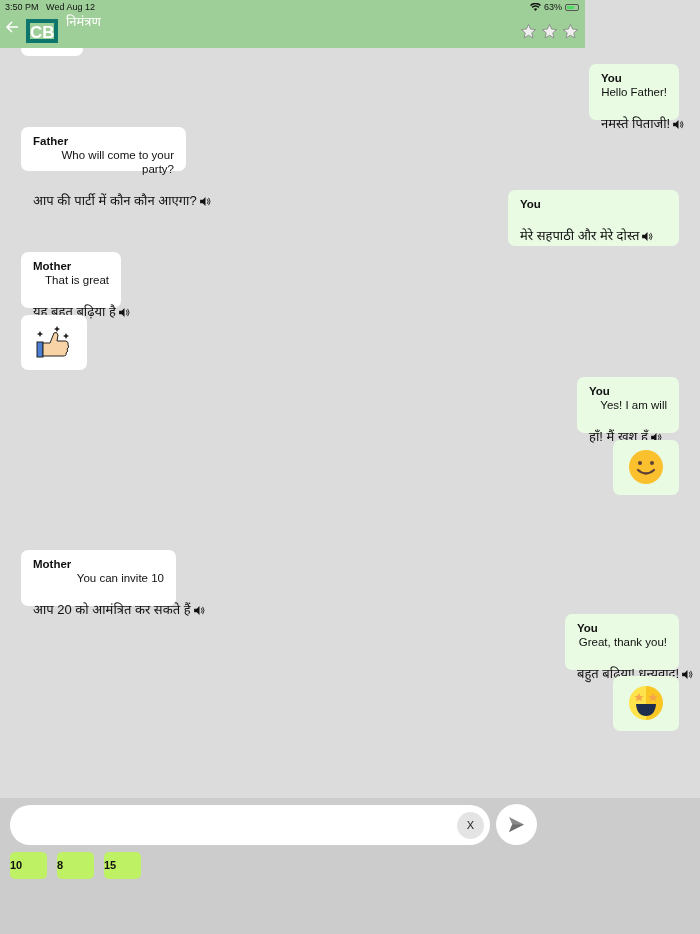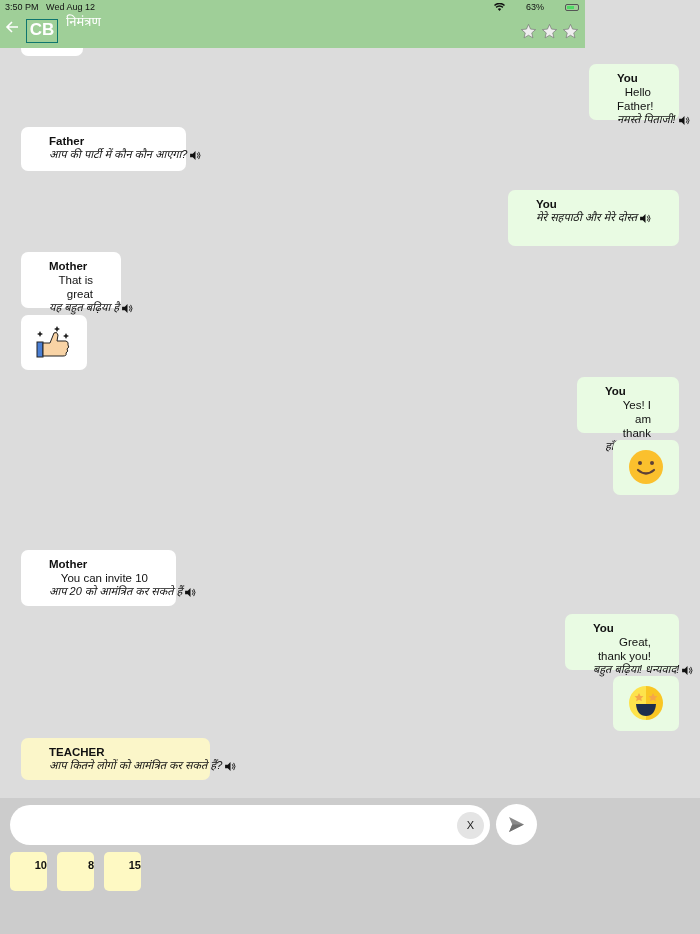--- a/index.html
+++ b/index.html
@@ -1,47 +1,47 @@
 <!DOCTYPE html>
 <html><head>
   <meta charset="utf-8">
   <style>
     * { box-sizing: border-box; margin: 0; padding: 0; }
     html, body { width: 700px; height: 934px; overflow: hidden; }
     body { font-family: "Liberation Sans", "DejaVu Sans", sans-serif; background: #dcdcdc; position: relative; color: #111; }
 
     .header { position: absolute; left: 0; top: 0; width: 585px; height: 48px; background: #9fcf98; }
     .status-time { position: absolute; left: 5px; top: 2px; font-size: 9px; color: #111; }
-    .status-right { position: absolute; right: 6px; top: 2px; font-size: 9px; color: #111; display: flex; align-items: center; gap: 21px; }
+    .status-right { position: absolute; right: 6px; top: 2px; font-size: 9px; color: #111; display: flex; align-items: center; gap: 3px; }
     .battery { width: 14px; height: 7px; border: 1px solid #555; border-radius: 2px; position: relative; }
     .battery-fill { position: absolute; left: 1px; top: 1px; width: 7px; height: 3px; background: #4cd964; }
     .back-arrow { position: absolute; left: 5px; top: 18px; font-size: 18px; color: #fff; line-height: 20px; }
-    .logo { position: absolute; left: 26px; top: 19px; width: 32px; height: 24px; border: 1px solid #0f766e; color: #fff; font-weight: bold; font-size: 17px; line-height: 20px; text-align: center; }
+    .logo { position: absolute; left: 26px; top: 19px; width: 32px; height: 24px; border: 4px solid #0f766e; color: #fff; font-weight: bold; font-size: 17px; line-height: 20px; text-align: center; }
     .title { position: absolute; left: 66px; top: 12px; color: #fff; font-size: 13px; }
     .stars { position: absolute; right: 6px; top: 23px; display: flex; gap: 4px; }
     .star { width: 17px; height: 17px; }
 
     .chat { position: absolute; left: 0; top: 48px; width: 700px; height: 750px; overflow: hidden; }
-    .bubble { position: absolute; border-radius: 7px; padding: 7px 28px; }
+    .bubble { position: absolute; border-radius: 7px; padding: 7px 12px; }
     .left { background: #ffffff; }
     .right { background: #e9fbe3; }
     .teacher { background: #fbf6c9; }
     .sender { font-weight: bold; font-size: 11.5px; line-height: 14px; }
     .msg { font-size: 11.5px; line-height: 14px; text-align: right; }
-    .hindi { font-size: 11px; line-height: 13px; margin-top: 0; white-space: nowrap; font-style: italic; }
+    .hindi { font-size: 13px; line-height: 13px; margin-top: 18px; white-space: nowrap; }
     .speaker { display: inline-block; width: 11px; height: 9px; vertical-align: middle; margin-left: 3px; }
     .emoji-box { position: absolute; border-radius: 7px; }
 
     .composer { position: absolute; left: 0; top: 798px; width: 700px; height: 136px; background: #cccccc; }
     .input-wrap { position: absolute; left: 10px; top: 7px; width: 480px; height: 40px; background: #fff; border-radius: 20px; }
     .text-input { position: absolute; left: 16px; top: 8px; width: 420px; height: 24px; border: none; outline: none; background: transparent; font-size: 13px; font-family: "Liberation Sans", sans-serif; }
     .clear-btn { position: absolute; right: 6px; top: 7px; width: 27px; height: 27px; border-radius: 50%; background: #e4e4e4; font-size: 11px; text-align: center; line-height: 27px; color: #222; }
     .send-btn { position: absolute; left: 496px; top: 6px; width: 41px; height: 41px; border-radius: 50%; background: #fff; }
     .options { position: absolute; left: 10px; top: 54px; display: flex; gap: 10px; }
-    .option { width: 37px; height: 39px; background: #fef9c3; border-radius: 5px; font-weight: bold; font-size: 11px; text-align: right; line-height: 27px; color: #111; }
+    .option { width: 37px; height: 27px; background: #bef264; border-radius: 5px; font-weight: bold; font-size: 11px; text-align: left; line-height: 27px; color: #111; }
   </style>
 </head>
 <body>
 
 <div class="header">
   <div class="status-time">
     <span>3:50 PM</span>&nbsp;&nbsp;&nbsp;<span>Wed Aug 12</span>
   </div>
   <div class="status-right">
     <svg width="11" height="8" viewBox="0 0 11 8">
@@ -80,20 +80,21 @@
     <div class="sender">You</div>
     <div class="msg">Hello Father!</div>
     <div class="hindi"><span>नमस्ते पिताजी!</span><svg class="speaker" viewBox="0 0 12 10">
           <path d="M0 3 H3 L6 0 V10 L3 7 H0 Z" fill="#111"></path>
           <path d="M8 2.5 Q10 5 8 7.5 M9.5 1 Q12.5 5 9.5 9" stroke="#111" stroke-width="1" fill="none"></path>
         </svg></div>
   </div>
 
   <div class="bubble left" style="left:21px; top:79px; width:165px; height:44px;">
     <div class="sender">Father</div>
+    <div class="msg">Who will come to your party?</div>
     <div class="hindi"><span>आप की पार्टी में कौन कौन आएगा?</span><svg class="speaker" viewBox="0 0 12 10">
           <path d="M0 3 H3 L6 0 V10 L3 7 H0 Z" fill="#111"></path>
           <path d="M8 2.5 Q10 5 8 7.5 M9.5 1 Q12.5 5 9.5 9" stroke="#111" stroke-width="1" fill="none"></path>
         </svg></div>
   </div>
 
   <div class="bubble right" style="left:508px; top:142px; width:171px; height:56px;">
     <div class="sender">You</div>
     <div class="hindi"><span>मेरे सहपाठी और मेरे दोस्त</span><svg class="speaker" viewBox="0 0 12 10">
           <path d="M0 3 H3 L6 0 V10 L3 7 H0 Z" fill="#111"></path>
@@ -115,21 +116,21 @@
       <rect x="3" y="19" width="6" height="15" fill="#4a7fd4" stroke="#222" stroke-width="1"></rect>
       <path d="M9 20 L16 20 L20 10 Q23 8 24 12 L23 18 L32 18 Q35 19 34 22 Q36 24 33 26 Q35 28 32 30 Q33 33 29 33 L9 33 Z" fill="#f8d3a5" stroke="#222" stroke-width="1"></path>
       <path d="M6 8 L7 10 L9 11 L7 12 L6 14 L5 12 L3 11 L5 10 Z" fill="#222"></path>
       <path d="M23 3 L24 5 L26 6 L24 7 L23 9 L22 7 L20 6 L22 5 Z" fill="#222"></path>
       <path d="M32 10 L33 12 L35 13 L33 14 L32 16 L31 14 L29 13 L31 12 Z" fill="#222"></path>
     </svg>
   </div>
 
   <div class="bubble right" style="left:577px; top:329px; width:102px; height:56px;">
     <div class="sender">You</div>
-    <div class="msg">Yes! I am thank</div>
+    <div class="msg">Yes! I am will</div>
     <div class="hindi"><span>हाँ! मैं खुश हूँ</span><svg class="speaker" viewBox="0 0 12 10">
           <path d="M0 3 H3 L6 0 V10 L3 7 H0 Z" fill="#111"></path>
           <path d="M8 2.5 Q10 5 8 7.5 M9.5 1 Q12.5 5 9.5 9" stroke="#111" stroke-width="1" fill="none"></path>
         </svg></div>
   </div>
 
   <div class="emoji-box right" style="left:613px; top:392px; width:66px; height:55px;">
     <svg width="36" height="36" viewBox="0 0 36 36" style="position:absolute; left:15px; top:9px;">
       <circle cx="18" cy="18" r="17" fill="#fbc02d"></circle>
       <circle cx="12" cy="14" r="2" fill="#5d4037"></circle>
@@ -160,27 +161,20 @@
   <div class="emoji-box right" style="left:613px; top:628px; width:66px; height:55px;">
     <svg width="36" height="36" viewBox="0 0 36 36" style="position:absolute; left:15px; top:9px;">
       <path d="M18 1 A17 17 0 0 0 18 35 Z" fill="#fde34c"></path>
       <path d="M18 1 A17 17 0 0 1 18 35 Z" fill="#f9c623"></path>
       <path d="M11 8 L12.5 11 L15.5 11.3 L13.2 13.3 L13.9 16.3 L11 14.7 L8.1 16.3 L8.8 13.3 L6.5 11.3 L9.5 11 Z" fill="#f5a64a"></path>
       <path d="M25 8 L26.5 11 L29.5 11.3 L27.2 13.3 L27.9 16.3 L25 14.7 L22.1 16.3 L22.8 13.3 L20.5 11.3 L23.5 11 Z" fill="#f5a64a"></path>
       <path d="M8 19 H28 Q27 31 18 31 Q9 31 8 19 Z" fill="#1d2d4d"></path>
     </svg>
   </div>
 
-  <div class="bubble teacher" style="left:21px; top:690px; width:189px; height:42px;">
-    <div class="sender">TEACHER</div>
-    <div class="hindi"><span>आप कितने लोगों को आमंत्रित कर सकते हैं?</span><svg class="speaker" viewBox="0 0 12 10">
-          <path d="M0 3 H3 L6 0 V10 L3 7 H0 Z" fill="#111"></path>
-          <path d="M8 2.5 Q10 5 8 7.5 M9.5 1 Q12.5 5 9.5 9" stroke="#111" stroke-width="1" fill="none"></path>
-        </svg></div>
-  </div>
 </div>
 
 <div class="composer">
   <div class="input-wrap">
     <input class="text-input" type="text" placeholder="" style="">
     <div class="clear-btn">X</div>
   </div>
   <div class="send-btn">
     <svg width="17" height="17" viewBox="0 0 16 16" style="position:absolute; left:12px; top:12px;">
       <path d="M1 1 L15 8 L1 15 L4 8 Z" fill="#8a8a8a"></path>

